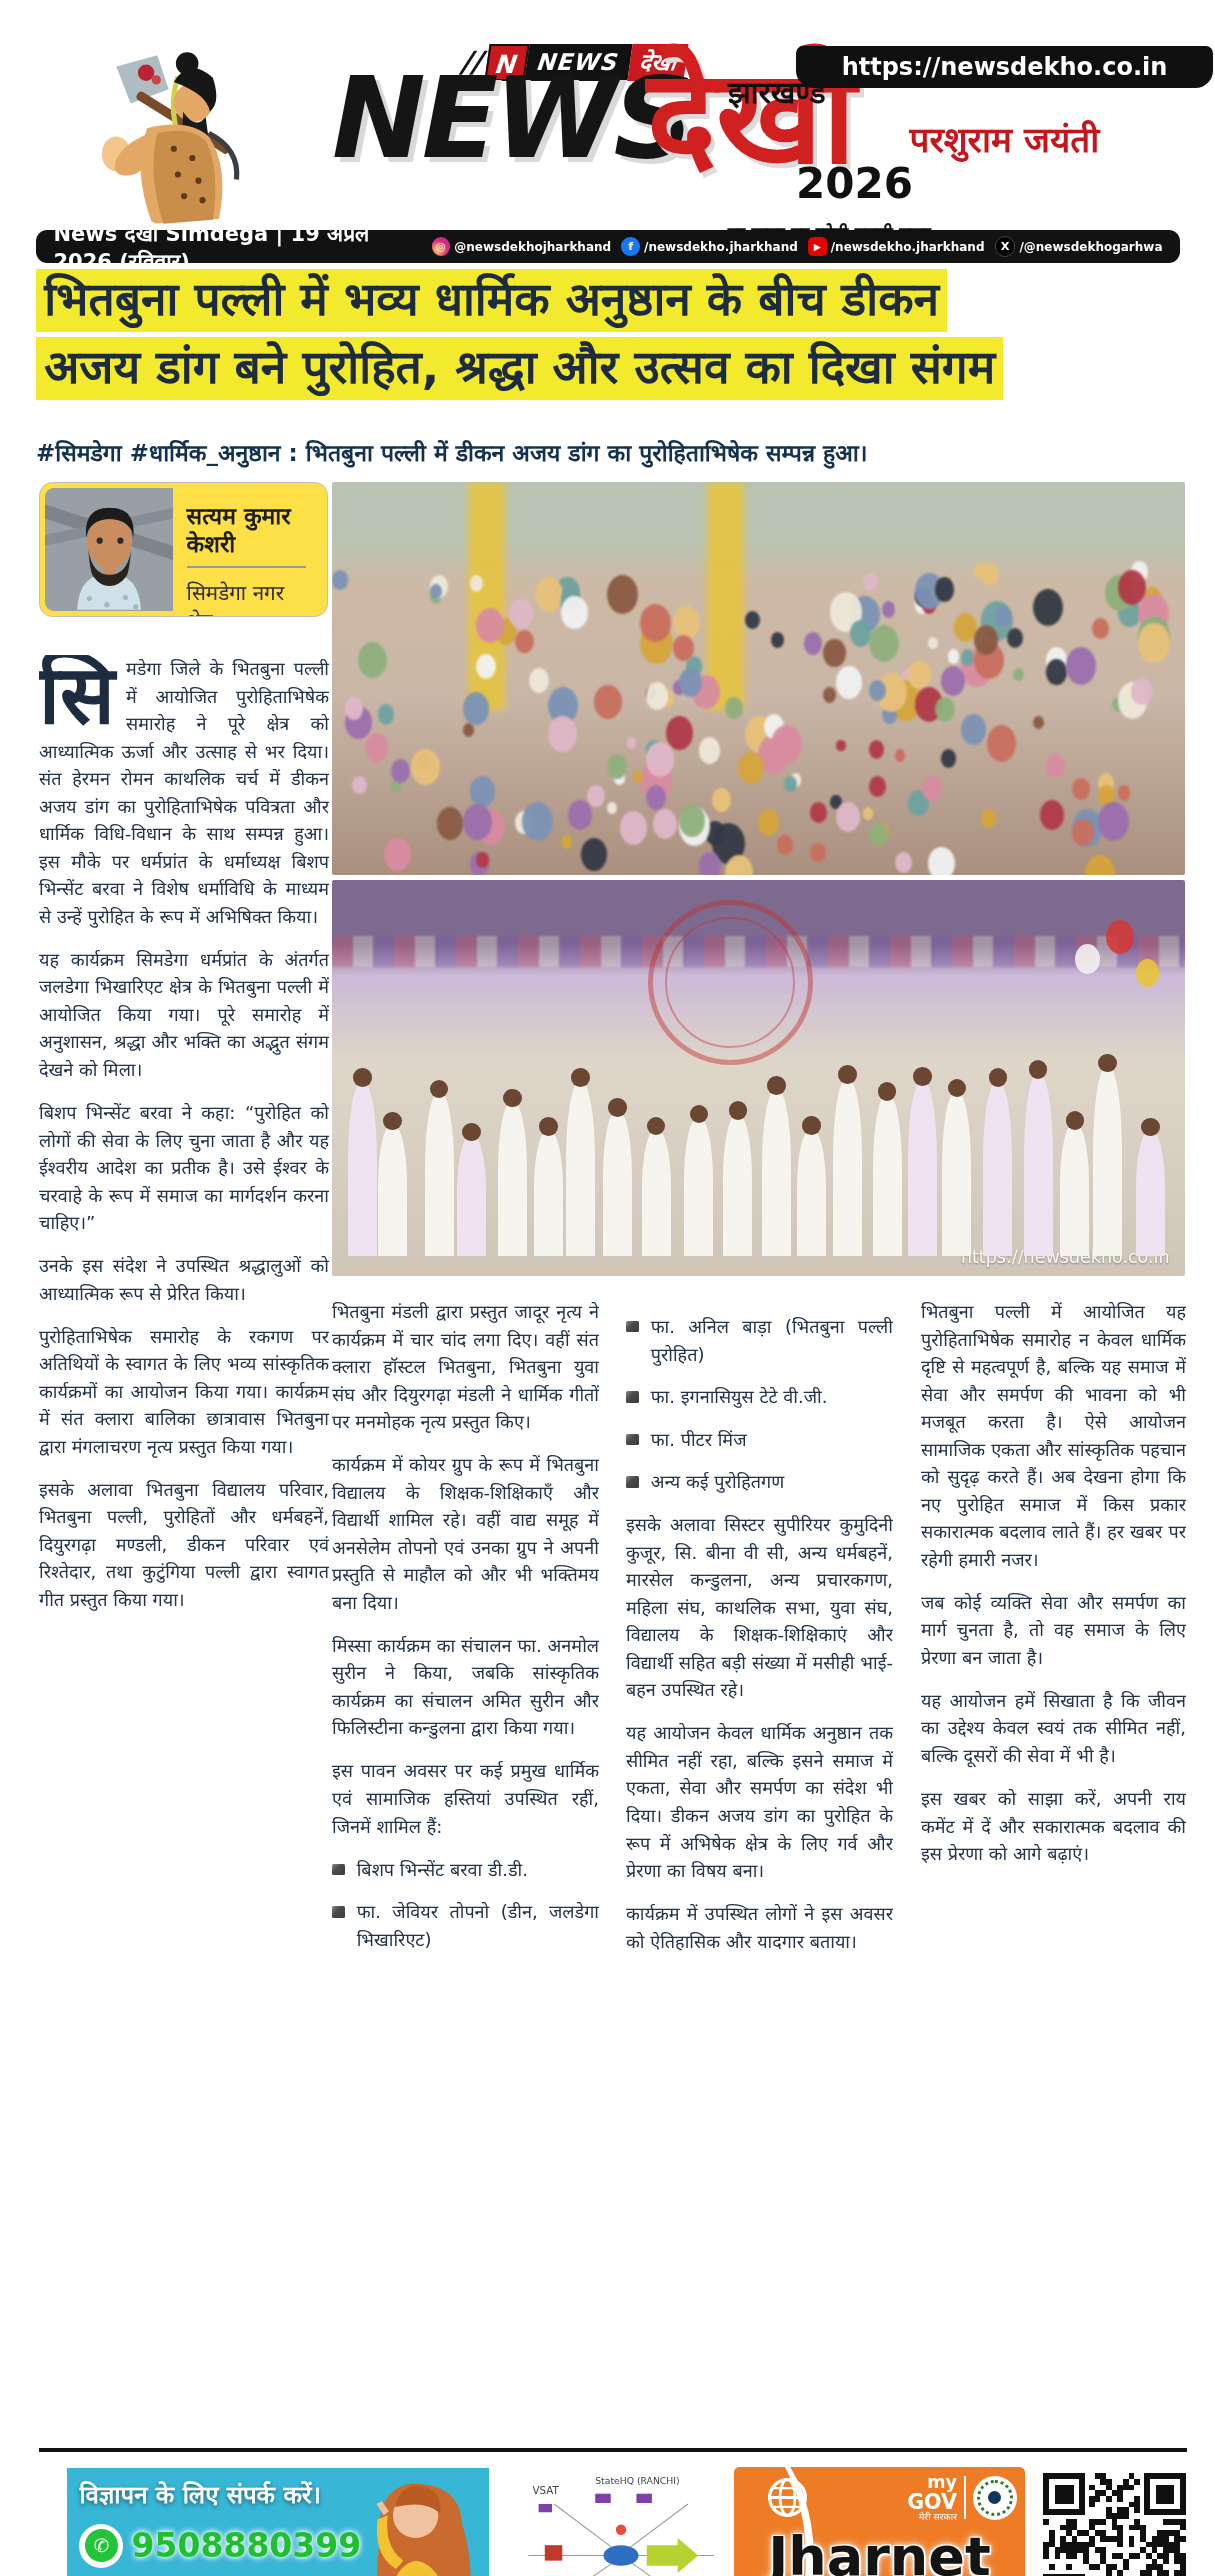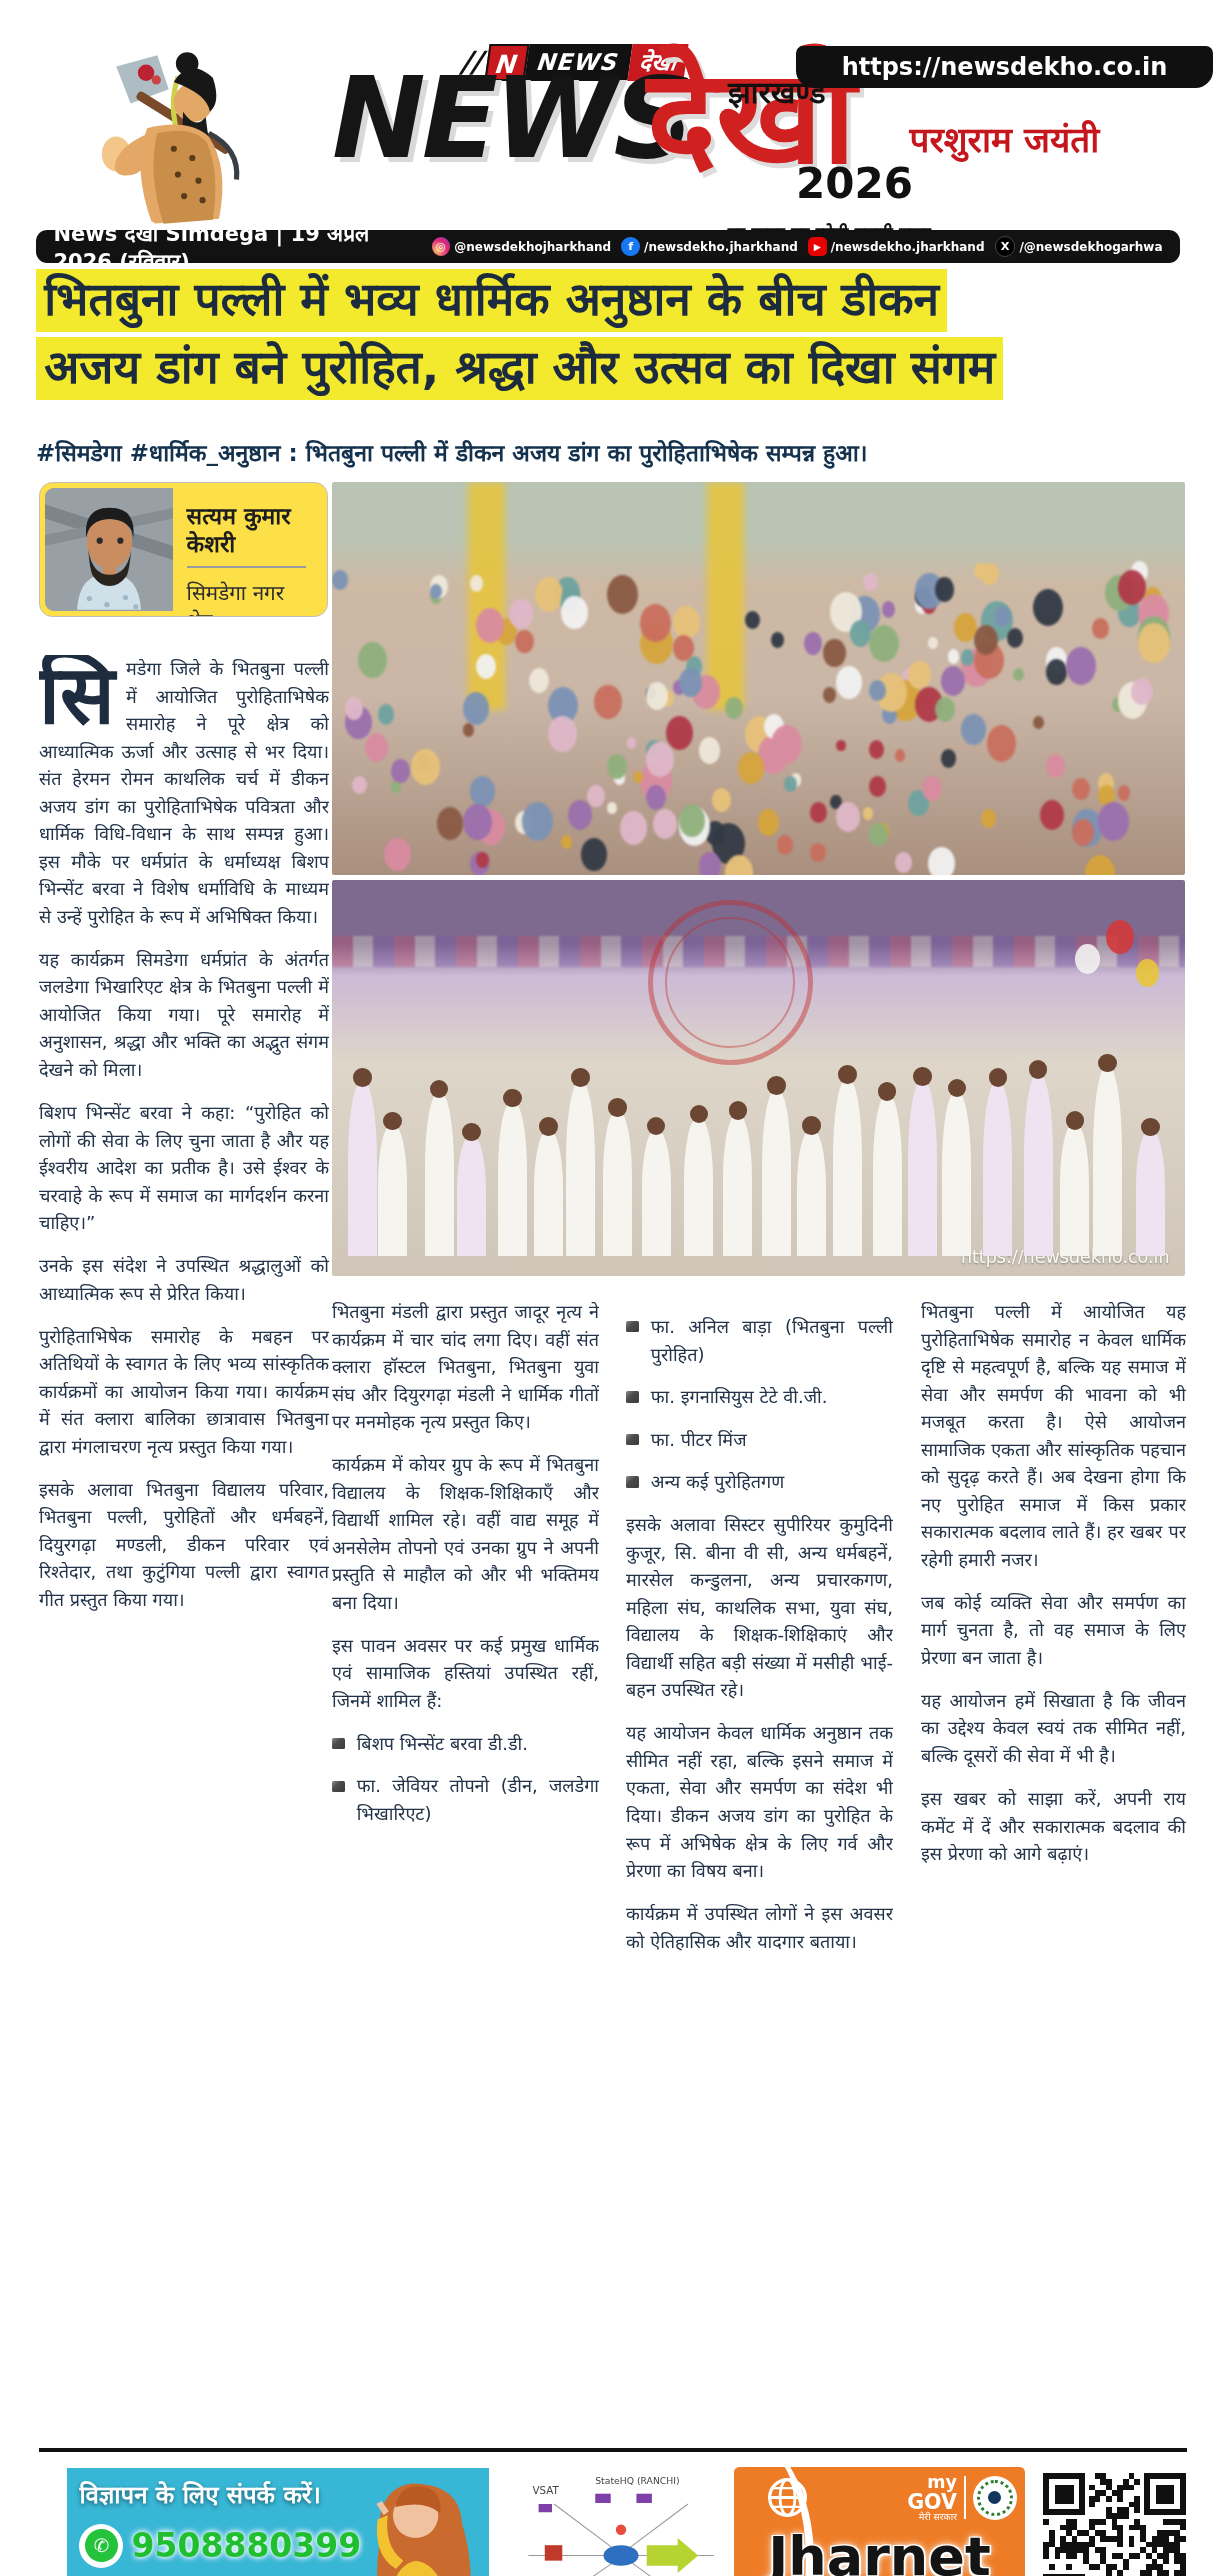--- a/index.html
+++ b/index.html
@@ -429,27 +429,28 @@
         <div class="robe" style="left: 89.2016%; height: 47.856%; background: rgb(246, 244, 239);"></div>
         <div class="robe" style="left: 94.2736%; height: 31.584%; background: rgb(239, 227, 242);"></div>
       </div>
   </div>
 
   <div class="colbox col1">
     <p><span class="dropcap">सि</span><span>मडेगा जिले के भितबुना पल्ली में आयोजित पुरोहिताभिषेक समारोह ने पूरे क्षेत्र को आध्यात्मिक ऊर्जा और उत्साह से भर दिया। संत हेरमन रोमन काथलिक चर्च में डीकन अजय डांग का पुरोहिताभिषेक पवित्रता और धार्मिक विधि-विधान के साथ सम्पन्न हुआ। इस मौके पर धर्मप्रांत के धर्माध्यक्ष बिशप भिन्सेंट बरवा ने विशेष धर्माविधि के माध्यम से उन्हें पुरोहित के रूप में अभिषिक्त किया।</span></p>
     <p>यह कार्यक्रम सिमडेगा धर्मप्रांत के अंतर्गत जलडेगा भिखारिएट क्षेत्र के भितबुना पल्ली में आयोजित किया गया। पूरे समारोह में अनुशासन, श्रद्धा और भक्ति का अद्भुत संगम देखने को मिला।</p>
     <p class="quote">बिशप भिन्सेंट बरवा ने कहा: “पुरोहित को लोगों की सेवा के लिए चुना जाता है और यह ईश्वरीय आदेश का प्रतीक है। उसे ईश्वर के चरवाहे के रूप में समाज का मार्गदर्शन करना चाहिए।”</p>
     <p>उनके इस संदेश ने उपस्थित श्रद्धालुओं को आध्यात्मिक रूप से प्रेरित किया।</p>
-    <p>पुरोहिताभिषेक समारोह के मबहन पर अतिथियों के स्वागत के लिए भव्य सांस्कृतिक कार्यक्रमों का आयोजन किया गया। कार्यक्रम में संत क्लारा बालिका छात्रावास भितबुना द्वारा मंगलाचरण नृत्य प्रस्तुत किया गया।</p>
+    <p>पुरोहिताभिषेक समारोह के रकगण पर अतिथियों के स्वागत के लिए भव्य सांस्कृतिक कार्यक्रमों का आयोजन किया गया। कार्यक्रम में संत क्लारा बालिका छात्रावास भितबुना द्वारा मंगलाचरण नृत्य प्रस्तुत किया गया।</p>
     <p>इसके अलावा भितबुना विद्यालय परिवार, भितबुना पल्ली, पुरोहितों और धर्मबहनें, दियुरगढ़ा मण्डली, डीकन परिवार एवं रिश्तेदार, तथा कुटुंगिया पल्ली द्वारा स्वागत गीत प्रस्तुत किया गया।</p>
   </div>
 
   <div class="colbox col2">
     <p>भितबुना मंडली द्वारा प्रस्तुत जादूर नृत्य ने कार्यक्रम में चार चांद लगा दिए। वहीं संत क्लारा हॉस्टल भितबुना, भितबुना युवा संघ और दियुरगढ़ा मंडली ने धार्मिक गीतों पर मनमोहक नृत्य प्रस्तुत किए।</p>
     <p>कार्यक्रम में कोयर ग्रुप के रूप में भितबुना विद्यालय के शिक्षक-शिक्षिकाएँ और विद्यार्थी शामिल रहे। वहीं वाद्य समूह में अनसेलेम तोपनो एवं उनका ग्रुप ने अपनी प्रस्तुति से माहौल को और भी भक्तिमय बना दिया।</p>
+    <p>मिस्सा कार्यक्रम का संचालन फा. अनमोल सुरीन ने किया, जबकि सांस्कृतिक कार्यक्रम का संचालन अमित सुरीन और फिलिस्टीना कन्डुलना द्वारा किया गया।</p>
     <p>इस पावन अवसर पर कई प्रमुख धार्मिक एवं सामाजिक हस्तियां उपस्थित रहीं, जिनमें शामिल हैं:</p>
     <ul class="attendees">
       <li>
           <span class="bullet-sq"></span>
           <span class="li-text">बिशप भिन्सेंट बरवा डी.डी.</span>
         </li>
       <li>
           <span class="bullet-sq"></span>
           <span class="li-text">फा. जेवियर तोपनो (डीन, जलडेगा भिखारिएट)</span>
         </li>

